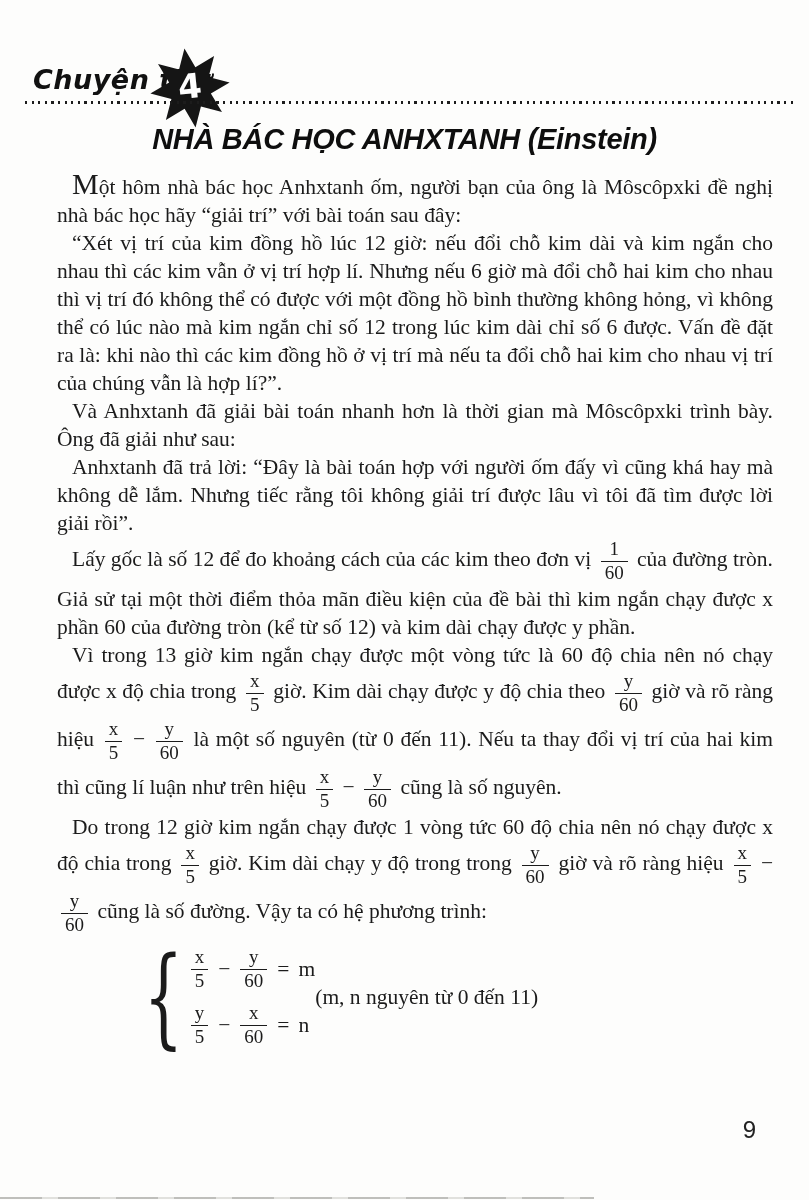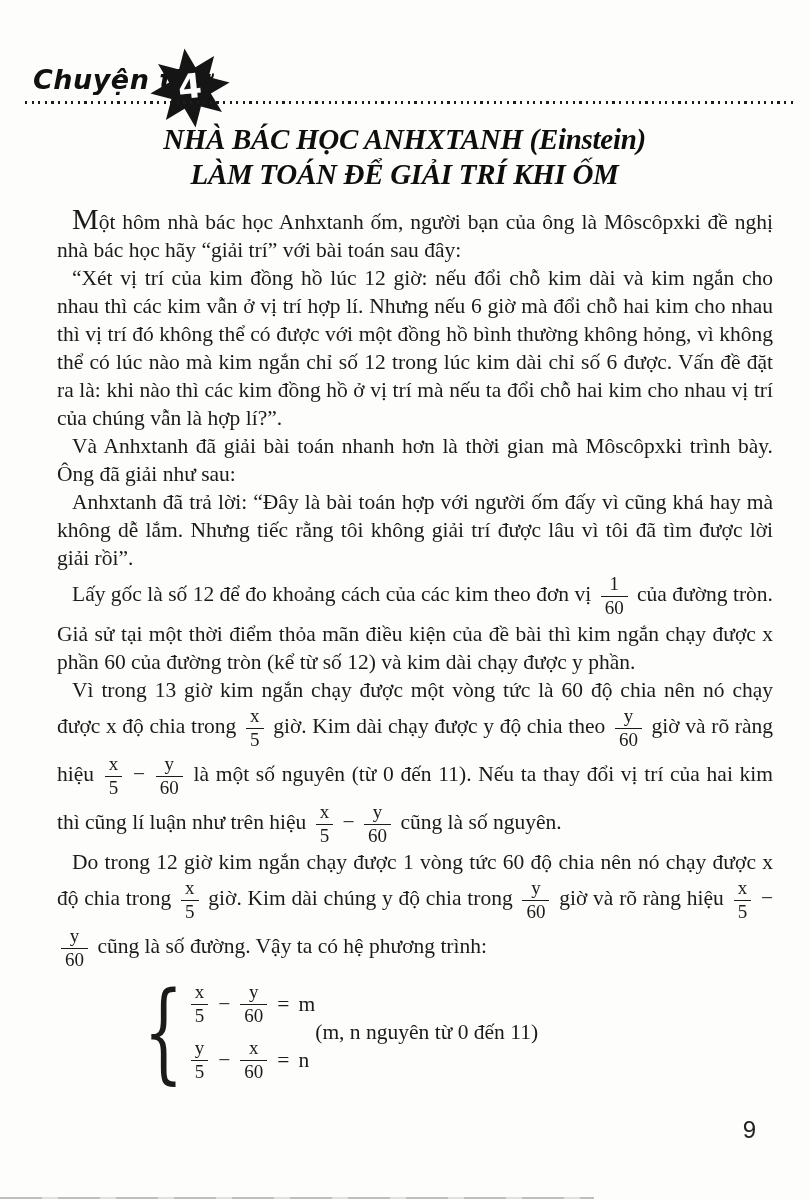--- a/index.html
+++ b/index.html
@@ -31,21 +31,21 @@
     padding-bottom:4px;
   }
   .dotted-rule{
     position:absolute;left:25px;right:15px;top:101px;height:3.4px;
     background-image:repeating-linear-gradient(90deg,#1c1c1c 0 2.3px,transparent 2.3px 6.6px);
   }
   
   .title-block{
     margin:16px 30px 12px 30px;
     text-align:center;
-    font-family:Liberation Serif, serif;
+    font-family:Liberation Sans, sans-serif;
     font-weight:bold;font-style:italic;
     font-size:29px;line-height:35px;color:#0e0e0e;
     letter-spacing:-.3px;
   }
   
   .body-col{padding:0 36px 0 57px;}
   .body-p{
     margin:0;
     font-size:21.5px;line-height:28px;
     text-align:justify;
@@ -103,21 +103,20 @@
       <svg viewBox="0 0 100 100">
         <polygon transform="rotate(-8 50 50)" fill="#151515" points="100,50 74.9,60.3 85.4,85.4 60.3,74.9 50,100 39.7,74.9 14.6,85.4 25.1,60.3 0,50 25.1,39.7 14.6,14.6 39.7,25.1 50,0 60.3,25.1 85.4,14.6 74.9,39.7"></polygon>
       </svg>
       <span class="badge-num">4</span>
     </div>
     <div class="dotted-rule"></div>
   </header>
 
   <div class="title-block">
     <div>NHÀ BÁC HỌC ANHXTANH (Einstein)</div>
-    <div>LÀM TOÁN ĐỂ GIẢI TRÍ KHI ỐM</div>
   </div>
 
   <div class="body-col">
 
     <p class="body-p"><span class="lead-cap">M</span><span>ột hôm nhà bác học Anhxtanh ốm, người bạn của ông là Môscôpxki đề nghị nhà bác học hãy “giải trí” với bài toán sau đây:</span></p>
 
     <p class="body-p">“Xét vị trí của kim đồng hồ lúc 12 giờ: nếu đổi chỗ kim dài và kim ngắn cho nhau thì các kim vẫn ở vị trí hợp lí. Nhưng nếu 6 giờ mà đổi chỗ hai kim cho nhau thì vị trí đó không thể có được với một đồng hồ bình thường không hỏng, vì không thể có lúc nào mà kim ngắn chỉ số 12 trong lúc kim dài chỉ số 6 được. Vấn đề đặt ra là: khi nào thì các kim đồng hồ ở vị trí mà nếu ta đổi chỗ hai kim cho nhau vị trí của chúng vẫn là hợp lí?”.</p>
 
     <p class="body-p">Và Anhxtanh đã giải bài toán nhanh hơn là thời gian mà Môscôpxki trình bày. Ông đã giải như sau:</p>
 
@@ -173,21 +172,21 @@
       <span>cũng là số nguyên.</span>
     </p>
 
     <p class="body-p">
       <span>Do trong 12 giờ kim ngắn chạy được 1 vòng tức 60 độ chia nên nó chạy được x độ chia trong</span>
       <span class="frac">
           <span class="fnum">x</span>
           <span class="fbar"></span>
           <span class="fden">5</span>
         </span>
-      <span>giờ. Kim dài chúng y độ chia trong</span>
+      <span>giờ. Kim dài chạy y độ trong trong</span>
       <span class="frac">
           <span class="fnum">y</span>
           <span class="fbar"></span>
           <span class="fden">60</span>
         </span>
       <span>giờ và rõ ràng hiệu</span>
       <span class="frac">
           <span class="fnum">x</span>
           <span class="fbar"></span>
           <span class="fden">5</span>

